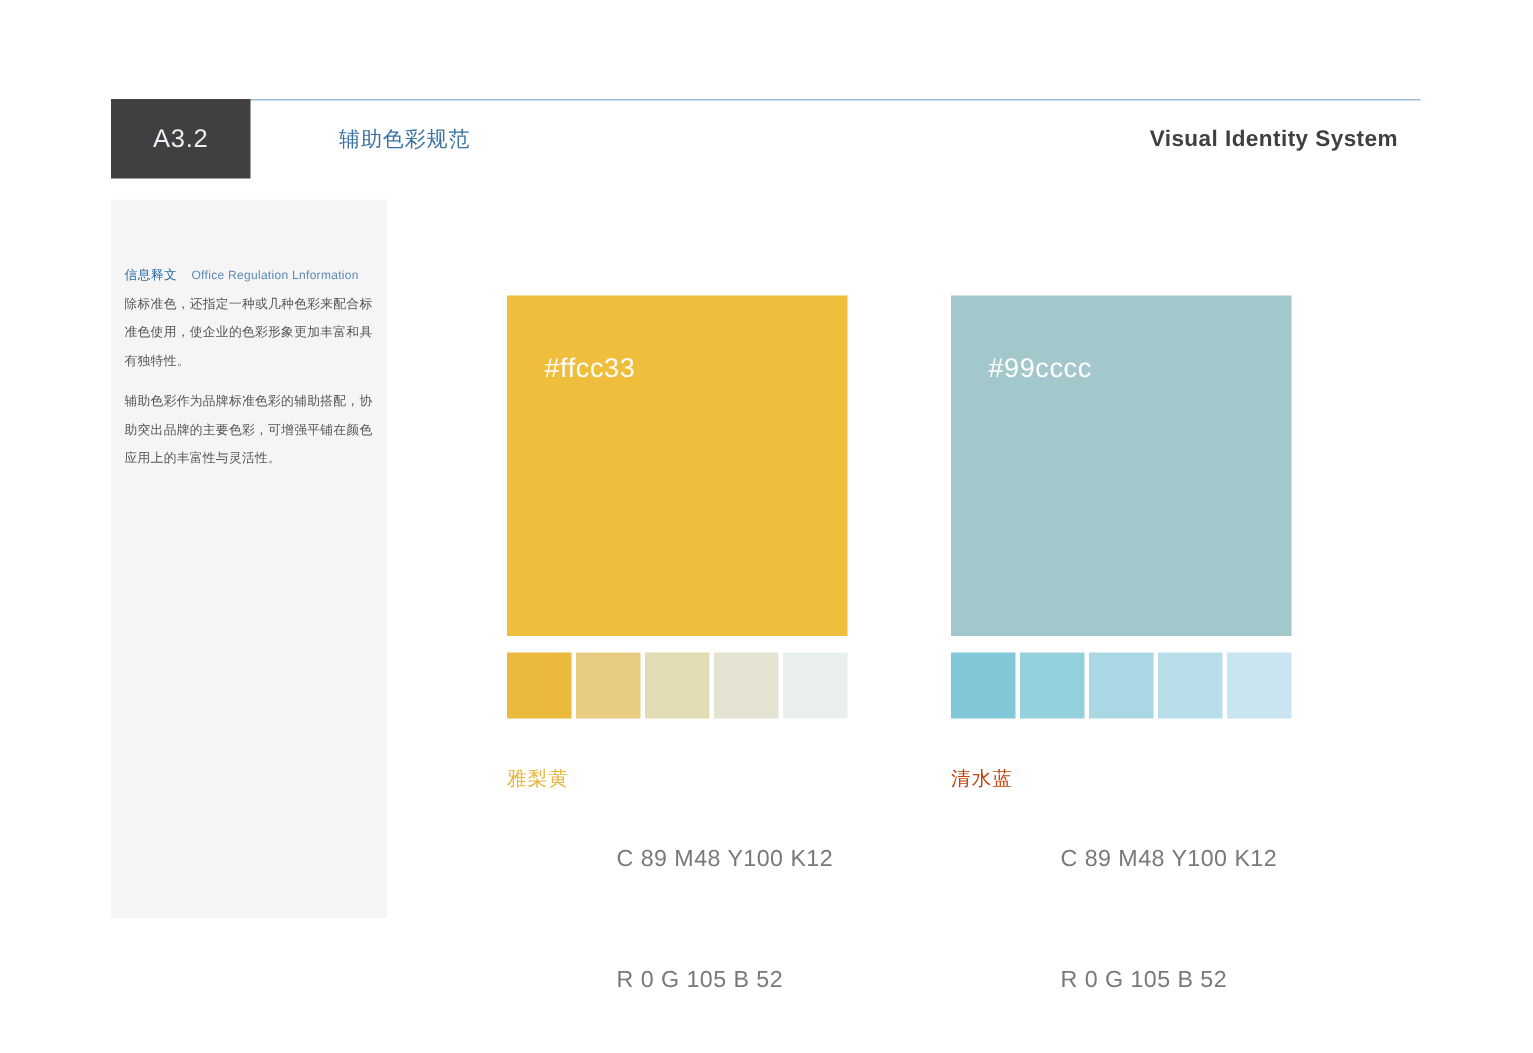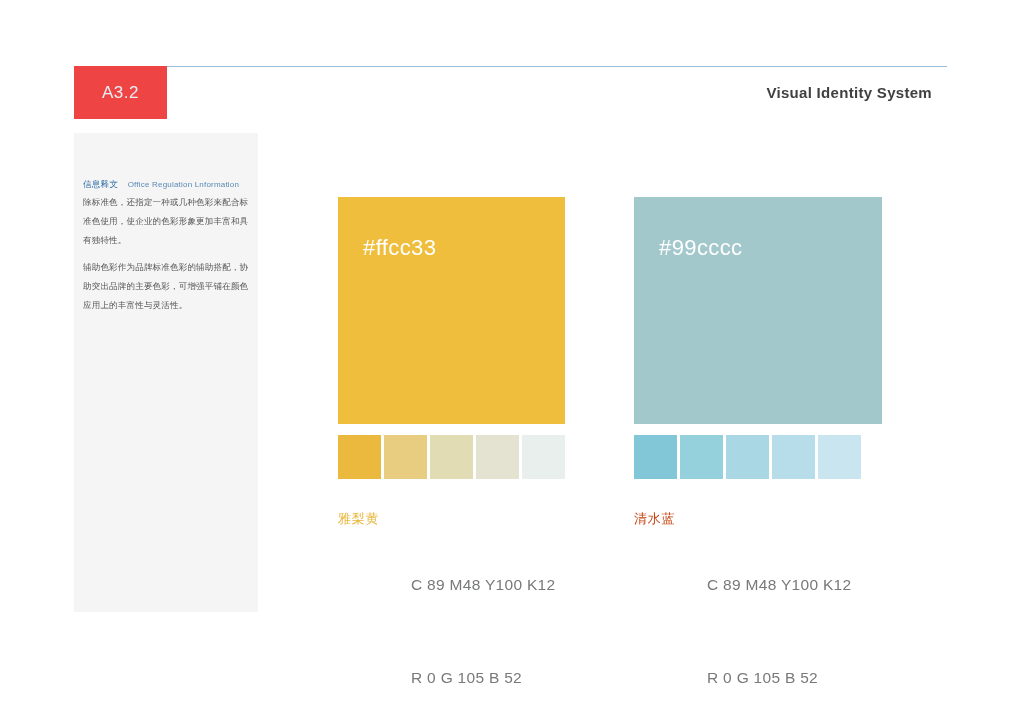--- a/index.html
+++ b/index.html
@@ -139,21 +139,21 @@
   .main-swatch {
     width: 227px;
     height: 227px;
     position: relative;
   }
   .main-hex {
     position: absolute;
     left: 25px;
     top: 38px;
     color: #ffffff;
-    font-size: 22px;
+    font-size: 18px;
     letter-spacing: 0.4px;
   }
 
   .tint-row {
     margin-top: 11px;
     display: flex;
     gap: 3px;
   }
   .tint {
     width: 44px;
@@ -171,32 +171,35 @@
     letter-spacing: 0.8px;
     line-height: 27px;
   }
   .spec-values {
     color: #77797b;
     font-size: 15.5px;
     line-height: 27px;
     letter-spacing: 0.3px;
     white-space: pre;
   }
-  .spec-values div { white-space: nowrap; margin-top: 12px; }
+  .spec-values div { white-space: nowrap; }
 </style>
 </head>
 <body>
 
 <div class="header">
   <div class="header-rule" style="background: rgb(155, 189, 216);"></div>
 
-  <div class="code-badge" style="background: #ef4444; text-align: right;">
+  <div class="code-badge" style="background: #404040; text-align: right;">
     <span>A3.2</span>
   </div>
 
+  <div class="header-subtitle">
+    <span>辅助色彩规范</span>
+  </div>
 
   <div class="header-right">
     <div class="vis-en">Visual Identity System</div>
   </div>
 </div>
 
 <div class="sidebar" style="background: rgb(245, 245, 245);">
   <div class="side-heading">
     <span class="cn">信息释文</span>
     <span class="en">Office Regulation Lnformation</span>
@@ -219,21 +222,21 @@
   <div class="spec">
     <div class="spec-name" style="color: rgb(232, 183, 58);">雅梨黄</div>
     <div class="spec-values">
       <div>C 89 M48  Y100  K12</div>
       <div>R 0  G 105  B 52</div>
     </div>
   </div>
 </div>
 
 <div class="col col-blue">
-  <div class="main-swatch" style="background: rgb(163, 200, 204); padding-left: 21px;">
+  <div class="main-swatch" style="background: rgb(163, 200, 204);">
     <div class="main-hex">#99cccc</div>
   </div>
   <div class="tint-row">
     <div class="tint" style="background: rgb(129, 199, 216);"></div>
     <div class="tint" style="background: rgb(149, 208, 221);"></div>
     <div class="tint" style="background: rgb(169, 215, 228);"></div>
     <div class="tint" style="background: rgb(182, 221, 233);"></div>
     <div class="tint" style="background: rgb(201, 230, 240);"></div>
   </div>
   <div class="spec">

